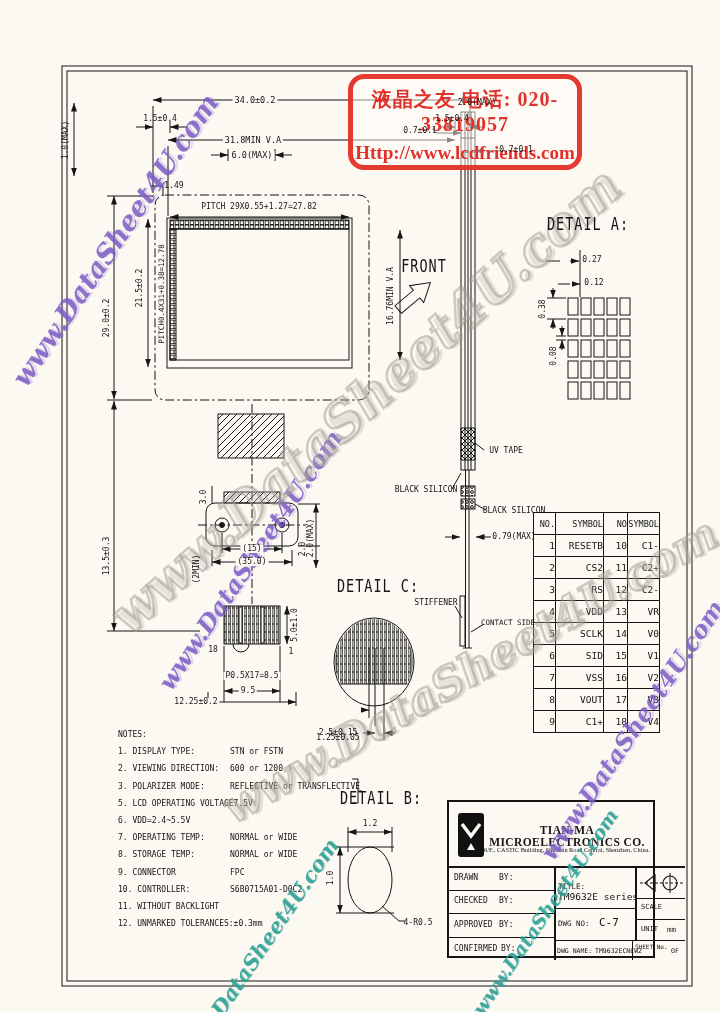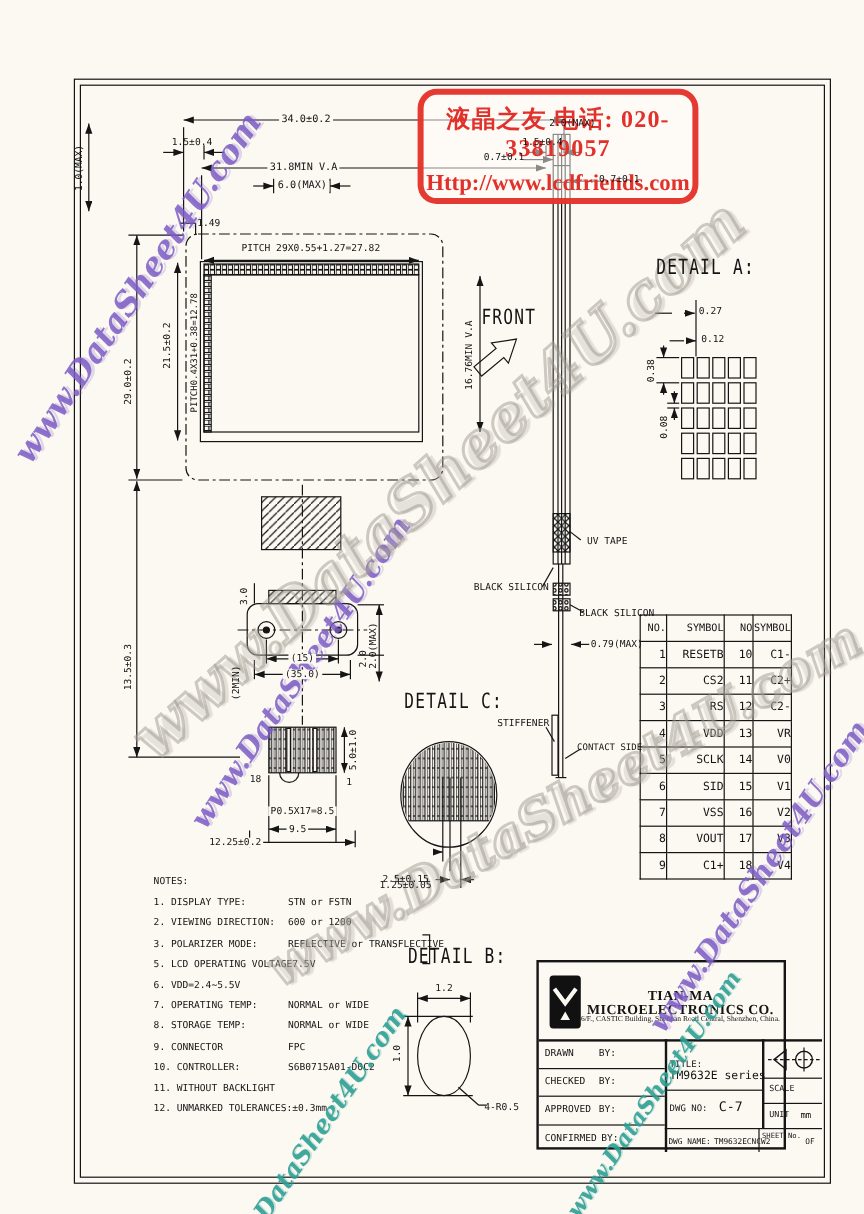--- a/index.html
+++ b/index.html
@@ -26,21 +26,21 @@
          border:5px solid rgba(228,48,40,0.95);border-radius:16px;
          background:rgba(255,253,250,0.5);color:#e2302a;text-align:center;
          font-family:"Liberation Serif",serif;font-weight:bold;}
   #stamp .l1{margin-top:7px;font-size:20px;letter-spacing:1px;}
   #stamp .l2{margin-top:6px;font-size:19px;}
   #pins{position:absolute;left:533px;top:512px;z-index:3;border-collapse:collapse;
         table-layout:fixed;background:#fcf9f2;}
   #pins th,#pins td{border:1.8px solid #151515;font-size:9.5px;font-weight:normal;
         text-align:right;padding:0;height:21px;font-family:"DejaVu Sans Mono",monospace;}
   #pins th{font-size:8.5px;}
-  #notes{position:absolute;left:128px;top:726px;z-index:3;font-size:8px;line-height:17.2px;white-space:nowrap;}
+  #notes{position:absolute;left:118px;top:726px;z-index:3;font-size:8px;line-height:17.2px;white-space:nowrap;}
   #notes .nl{display:inline-block;min-width:112px;}
   #tb{position:absolute;left:447px;top:800px;width:208px;height:158px;z-index:3;
       border:2px solid #151515;background:#fcf9f2;box-sizing:border-box;}
   #tb .ln{position:absolute;background:#151515;}
   #tb .tx{position:absolute;font-size:8px;line-height:1;white-space:nowrap;}
   #tb .company{position:absolute;left:34px;right:2px;top:22px;text-align:center;
       font-family:"Liberation Serif",serif;font-weight:bold;font-size:11.5px;letter-spacing:0.4px;}
   #tb .addr{position:absolute;left:34px;right:2px;top:44px;text-align:center;
       font-family:"Liberation Serif",serif;font-size:6.3px;}
 </style>

